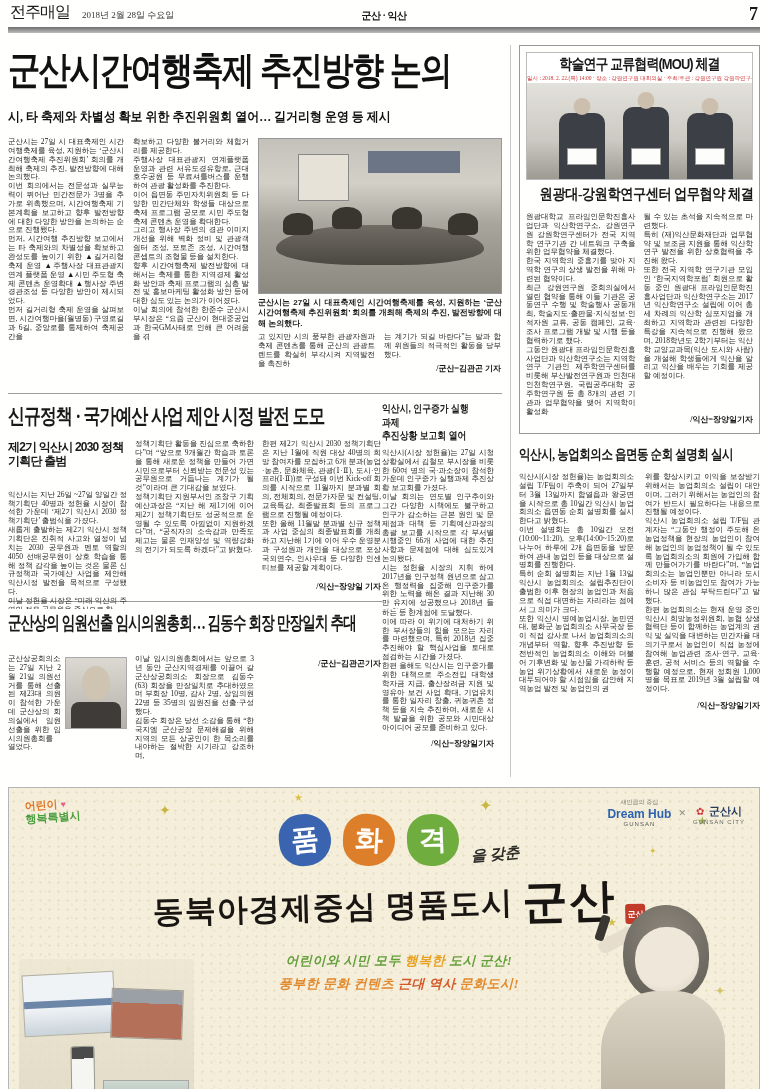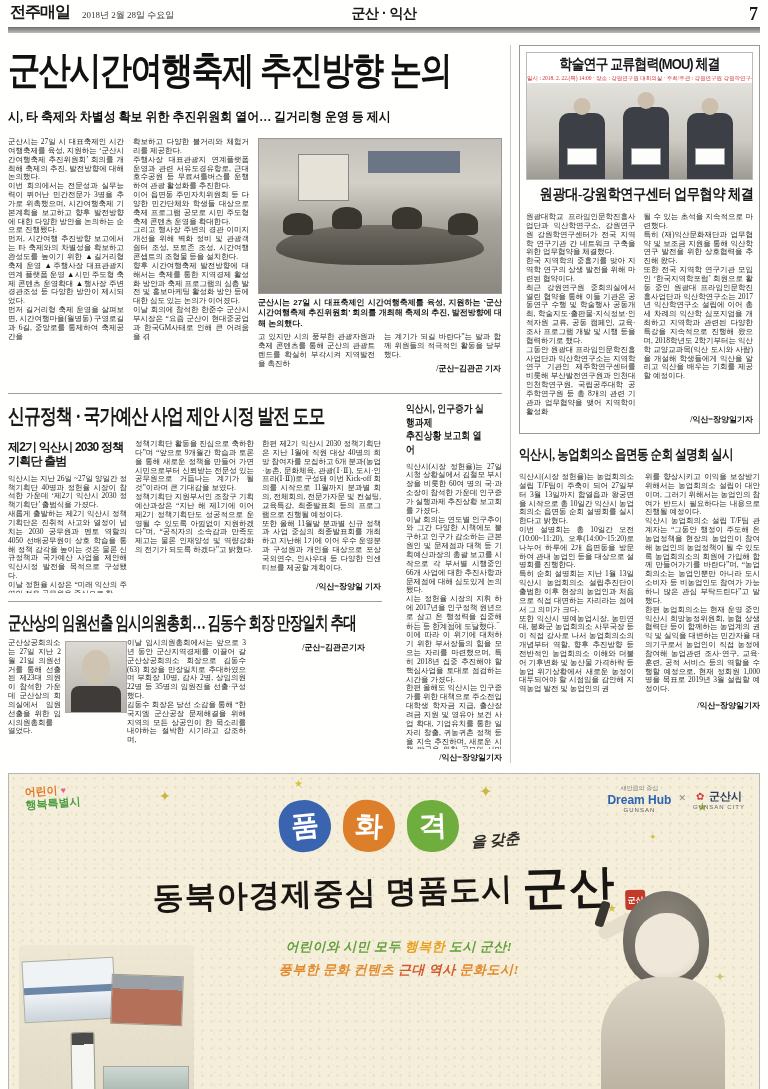--- a/index.html
+++ b/index.html
@@ -1,23 +1,23 @@
 <!DOCTYPE html>
 <html><head>
 <meta charset="utf-8">
 <style>
   * { margin:0; padding:0; box-sizing:border-box; }
   body { background:#e8e8e8; font-family:"Liberation Serif","DejaVu Serif",serif; }
   .page { width:768px; height:1089px; background:#fffffe; margin:0 auto; position:relative; overflow:hidden; color:#191919; }
 
   
   .header { position:relative; display:flex; align-items:flex-end; padding:6px 10px 3px; height:26px; }
-  .masthead { font-family:"Liberation Sans","DejaVu Sans",sans-serif; font-weight:700; font-size:16px; letter-spacing:-1px;text-align:right; }
+  .masthead { font-family:"Liberation Sans","DejaVu Sans",sans-serif; font-weight:400; font-size:16px; letter-spacing:-1px;text-align:right; }
   .hdate { font-size:9px; margin-left:12px; color:#333; padding-bottom:1px; }
-  .hsection { position:absolute; left:50%; transform:translateX(-50%); font-family:Liberation Sans, sans-serif; font-weight:800; font-size:14px; letter-spacing:-0.5px; }
+  .hsection { position:absolute; left:50%; transform:translateX(-50%); font-family:Liberation Serif, serif; font-weight:800; font-size:10px; letter-spacing:-0.5px; }
   .hpage { margin-left:auto; font-size:18px; font-weight:700; line-height:1; }
   .toprule { height:6px; background:linear-gradient(180deg,#6f6f6f,#bdbdbd); margin:1px 8px 0; }
 
   
   .body-wrap { display:flex; padding:0 8px; margin-top:12px; }
   .left-region { width:494px; }
   .sidebar { width:250px; margin-left:8px; padding-left:8px; border-left:1px solid #c9c9c9; }
 
   .headline { font-family:"Liberation Sans","DejaVu Sans",sans-serif; font-size:38px; font-weight:900; letter-spacing:-2px; white-space:nowrap; transform:scaleX(0.85); transform-origin:left; color:#111; }
   .subhead { font-size:13px; font-weight:700; margin-top:12px; white-space:nowrap; transform:scaleX(0.92); transform-origin:left; color:#111; }
@@ -29,29 +29,29 @@
   .c116 { width:116px; }
   .main-right { width:244px; display:flex; flex-direction:column; }
   .mcaption { font-family:"Liberation Sans","DejaVu Sans",sans-serif; font-size:8px; font-weight:700; line-height:1.3; margin:4px 0 4px; text-align:justify; }
   .mini-cols { display:flex; gap:9px; flex:1; }
   .mini { width:117px; }
 
   .sep { border:0; border-top:1px solid #9c9c9c; margin:9px 0 8px; }
 
   .middle { display:flex; }
   .middle-left { width:374px; }
-  .pop-col { width:112px; margin-left:24px; }
+  .pop-col { width:112px; margin-left:0; }
 
   .policy-title { font-size:21px; font-weight:700; letter-spacing:-1px; white-space:nowrap; transform:scaleX(0.8); transform-origin:left; }
   .policy-body { display:flex; gap:8px; margin-top:10px; height:152px; }
   .p119 { width:119px; }
-  .policy-subhead { font-family:"Liberation Sans","DejaVu Sans",sans-serif; font-size:12px; font-weight:800; letter-spacing:-0.8px; margin-bottom:6px; line-height:1.2; }
+  .policy-subhead { font-family:"Liberation Sans","DejaVu Sans",sans-serif; font-size:12px; font-weight:800; letter-spacing:-0.8px; margin-bottom:22px; line-height:1.2; }
 
   .chamber-title { font-size:18.5px; font-weight:700; letter-spacing:-1px; white-space:nowrap; transform:scaleX(0.73); transform-origin:left; margin-top:2px; }
-  .chamber-body { display:flex; margin-top:4px; height:122px; }
+  .chamber-body { display:flex; gap:8px; margin-top:20px; height:122px; }
   .portrait { float:right; width:62px; height:72px; margin:2px 0 3px 4px; background:linear-gradient(180deg,#dcd9d2,#b4b1aa); border:1px solid #aaa; position:relative; overflow:hidden; }
   .p-head { position:absolute; left:50%; top:8px; transform:translateX(-50%); width:28px; height:34px; border-radius:50% 50% 46% 46%; background:#cfc3b2; }
   .p-body { position:absolute; left:50%; bottom:0; transform:translateX(-50%); width:50px; height:26px; background:#3e3b38; border-radius:8px 8px 0 0; }
 
   .pop-title { font-family:"Liberation Sans","DejaVu Sans",sans-serif; font-size:10.5px; font-weight:800; line-height:1.3; white-space:pre-line; transform:scaleX(0.84); transform-origin:left; margin-bottom:6px; }
 
   
   .meeting-photo { height:156px; position:relative; overflow:hidden; background:linear-gradient(180deg,#c4c1ba 0%,#d3d0c8 28%,#a8a59d 55%,#8b887f 100%); border:1px solid #999; }
   .ph-screen { position:absolute; left:16%; top:10%; width:21%; height:30%; background:#e6e2d7; border:1px solid #888; }
   .ph-banner { position:absolute; left:45%; top:8%; width:38%; height:14%; background:#6b7585; }

